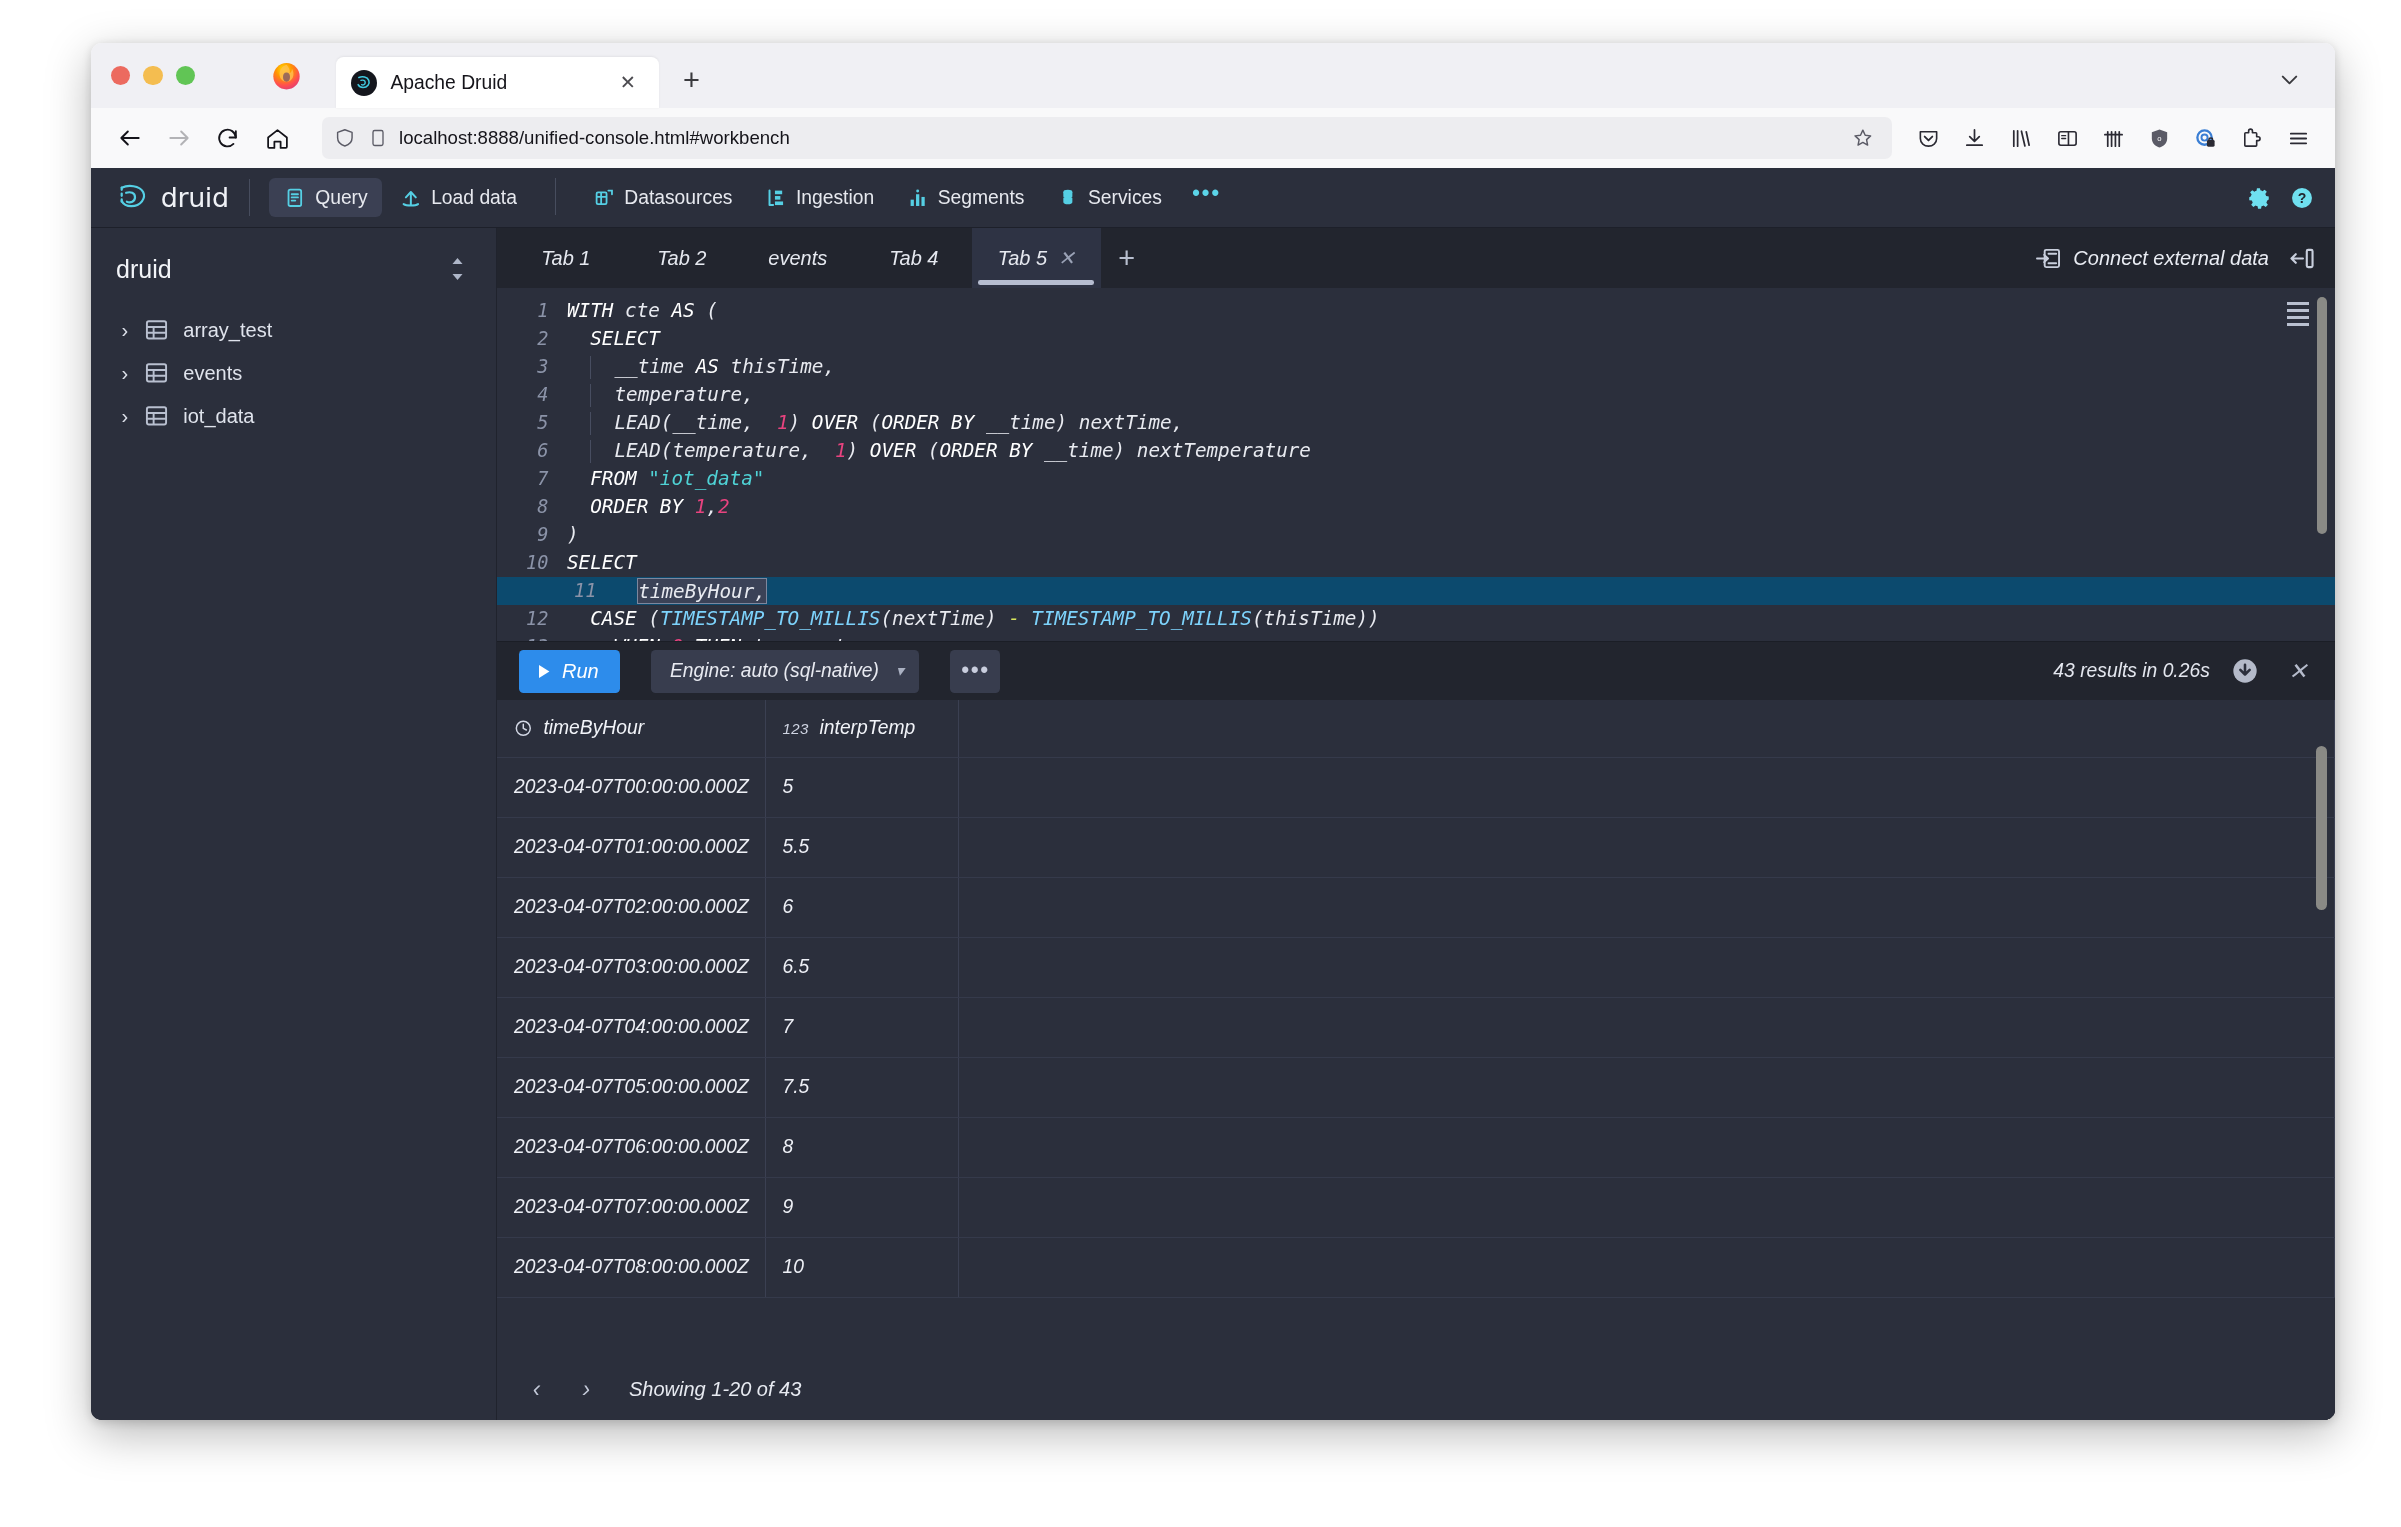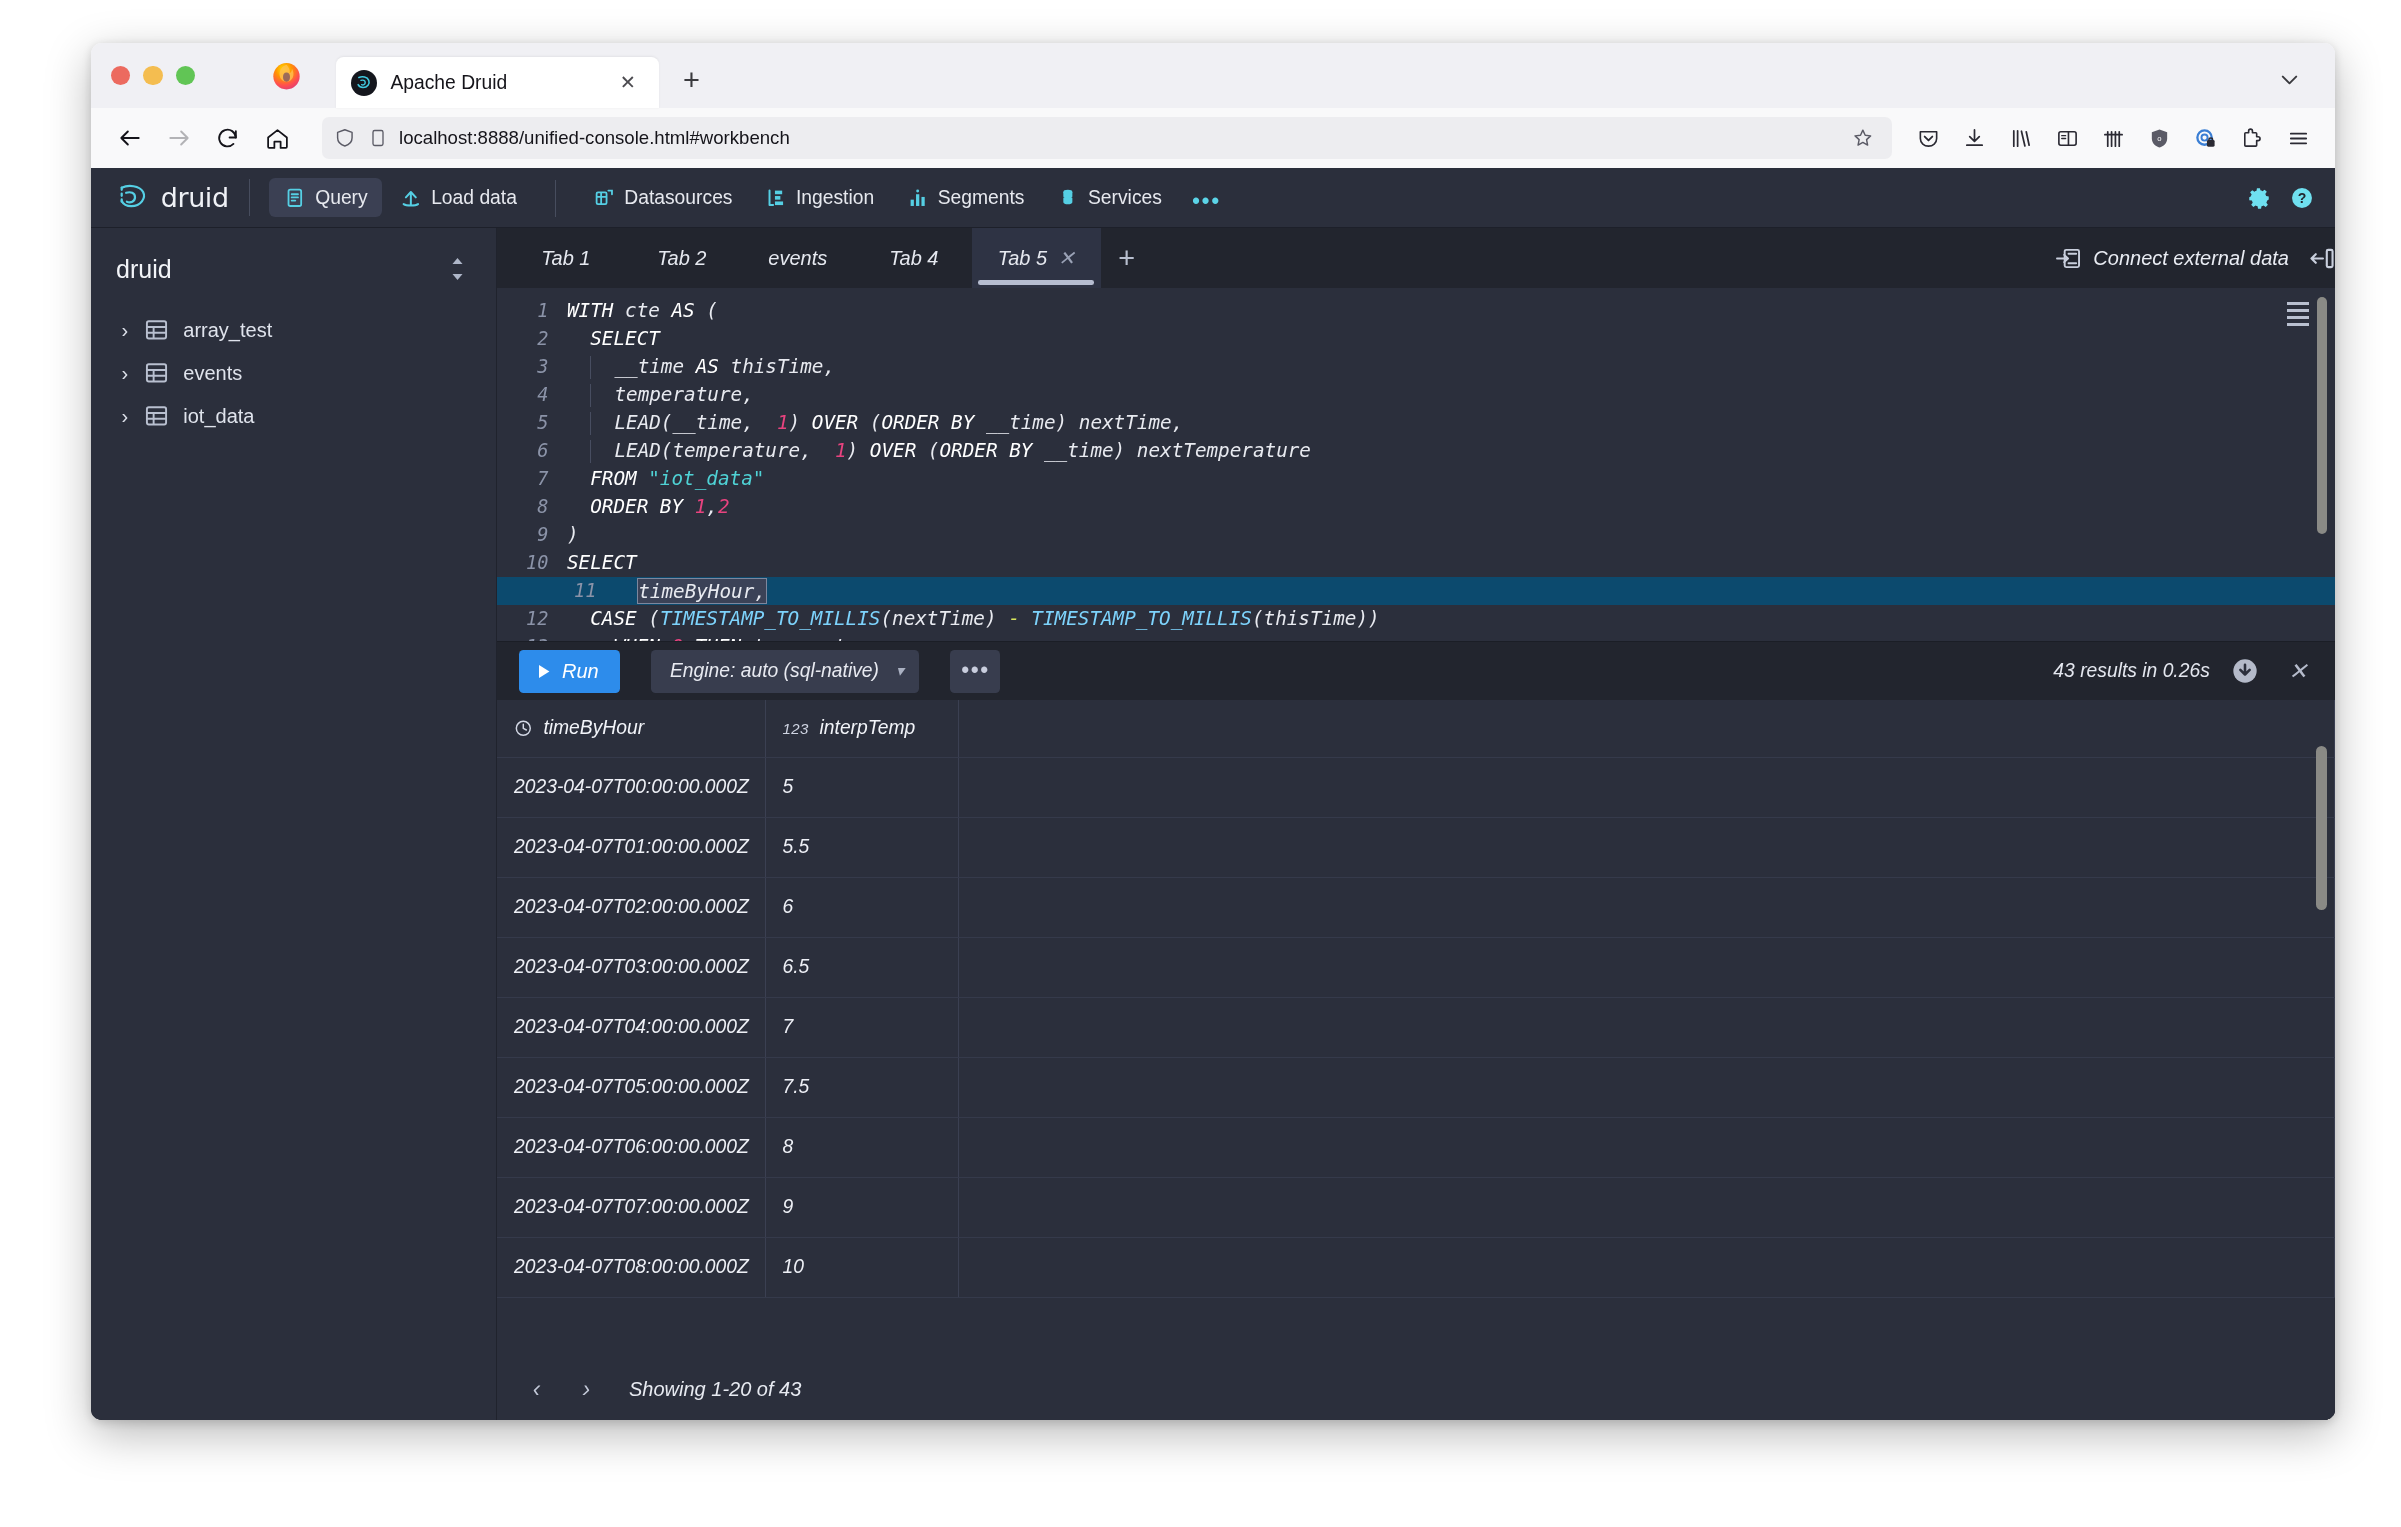--- a/index.html
+++ b/index.html
@@ -127,21 +127,21 @@
     display: flex; align-items: center;
     padding: 0 20px 0 26px;
     border-bottom: 0.8px solid #1d202a;
   }
   .logo-wrap { display: flex; align-items: center; gap: 7.7px; flex: 0 0 auto; }
   .logo-text {
     font-size: 27px; color: #eff1f6; letter-spacing: -0.4px;
     font-family: "DejaVu Sans", sans-serif; font-weight: 400;
   }
   .nav-sep { width: 0.8px; height: 37px; background: #474d5e; margin: 0 20px; flex: 0 0 auto; }
-  .nav-items { display: flex; align-items: flex-end; gap: 3.1px; flex: 0 0 auto; }
+  .nav-items { display: flex; align-items: flex-start; gap: 3.1px; flex: 0 0 auto; }
   .nav-item {
     display: flex; align-items: center; gap: 9.3px;
     padding: 8.5px 14.7px; border-radius: 6.2px;
     color: #e7e9ef; font-size: 19.3px; white-space: nowrap;
   }
   .nav-item.active { background: #3b4053; }
   .nav-item .nic { flex: 0 0 auto; display:flex; align-items:center; }
   .nav-more {
     padding: 8.5px 12.4px; color: #5bd4e8; font-size: 23px; letter-spacing: 1.5px;
     line-height: 0.6; display:flex; align-items:center;
@@ -192,21 +192,21 @@
   .qtab.active::after {
     content: ''; position: absolute; left: 6.2px; right: 6.2px; bottom: 3.1px;
     height: 4.6px; background: #b6bdd0; border-radius: 2.3px;
   }
   .qtab-x { font-size: 20px; color: #9aa2b6; line-height: 1; }
   .qtab-add {
     display: flex; align-items: center; justify-content: center;
     width: 51px; color: #b8bfcf; font-size: 29px; font-weight: 300; line-height: 1;
   }
   .qtabs-right {
-    margin-left: auto; display: flex; align-items: center; gap: 20px; 
+    margin-left: auto; display: flex; align-items: center; gap: 20px; padding-right: 20px;
   }
   .ced-btn { display: flex; align-items: center; gap: 12.4px; color: #e9ecf3; font-size: 20px; }
 
   
   .editor {
     flex: 0 0 auto; height: 353px;
     background: #2b2f3c;
     position: relative; overflow: hidden;
     font-family: "DejaVu Sans Mono", monospace;
     font-size: 19.3px; line-height: 28px;

